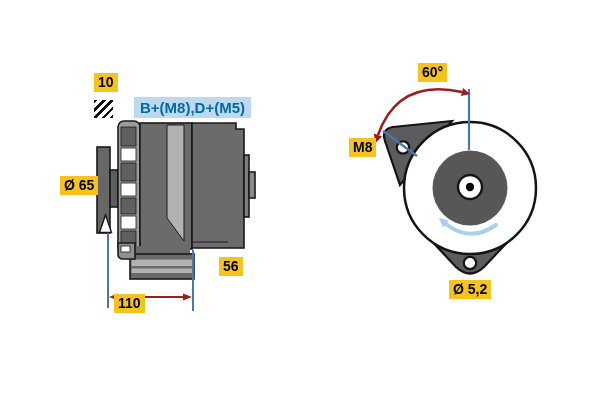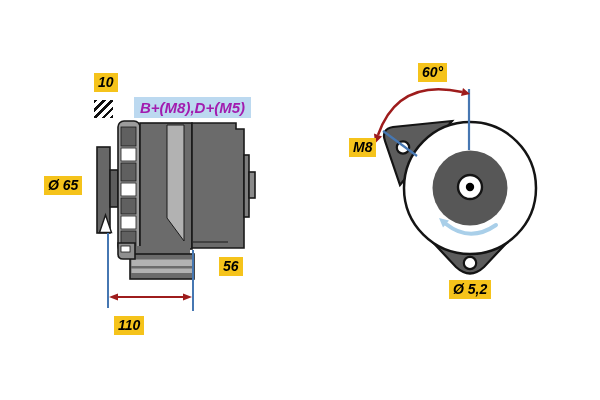--- a/index.html
+++ b/index.html
@@ -1,27 +1,27 @@
 <!DOCTYPE html>
 <html><head>
 <meta charset="utf-8">
 <style>
   html,body{margin:0;padding:0;background:#fff;}
   .stage{
     position:relative;width:600px;height:400px;background:#fff;
-    font-family:"Liberation Sans",sans-serif;overflow:hidden;font-style:italic;
+    font-family:"Liberation Sans",sans-serif;overflow:hidden;
   }
   .stage svg{position:absolute;left:0;top:0;}
   .callout{
     position:absolute;background:#F5C31B;color:#000;
     font-weight:bold;font-size:14px;line-height:17px;
     padding:1px 4px;white-space:nowrap;
   }
   .terminal-callout{
-    position:absolute;background:#BCD9F0;color:#a21caf;
+    position:absolute;background:#BCD9F0;color:#0369a1;
     font-weight:bold;font-size:15px;line-height:19px;
     padding:1px 6px;white-space:nowrap;
   }
   .hatch{
     position:absolute;left:94px;top:100px;width:19px;height:18px;
     background:repeating-linear-gradient(135deg,#101010 0 2.5px,#ffffff 2.5px 6px);
   }
 </style>
 </head>
 <body>
@@ -106,25 +106,25 @@
       <polygon points="439,218 449,220.5 443,227.5" fill="#A9CFE9"></polygon>
     </g>
   </svg>
 
   <div class="callout" style="left:94px;top:73px">10</div>
 
   <div class="hatch"></div>
 
   <div class="terminal-callout" style="left:134px;top:97px">B+(M8),D+(M5)</div>
 
-  <div class="callout" style="left:44px;top:176px">Ø 65</div>
+  <div class="callout" style="left:60px;top:176px">Ø 65</div>
 
   <div class="callout" style="left:219px;top:257px">56</div>
 
-  <div class="callout" style="left:114px;top:316px">110</div>
+  <div class="callout" style="left:114px;top:294px">110</div>
 
   <div class="callout" style="left:418px;top:63px">60°</div>
 
   <div class="callout" style="left:349px;top:138px">M8</div>
 
   <div class="callout" style="left:449px;top:280px">Ø 5,2</div>
 
 </div>
 
 </body></html>

